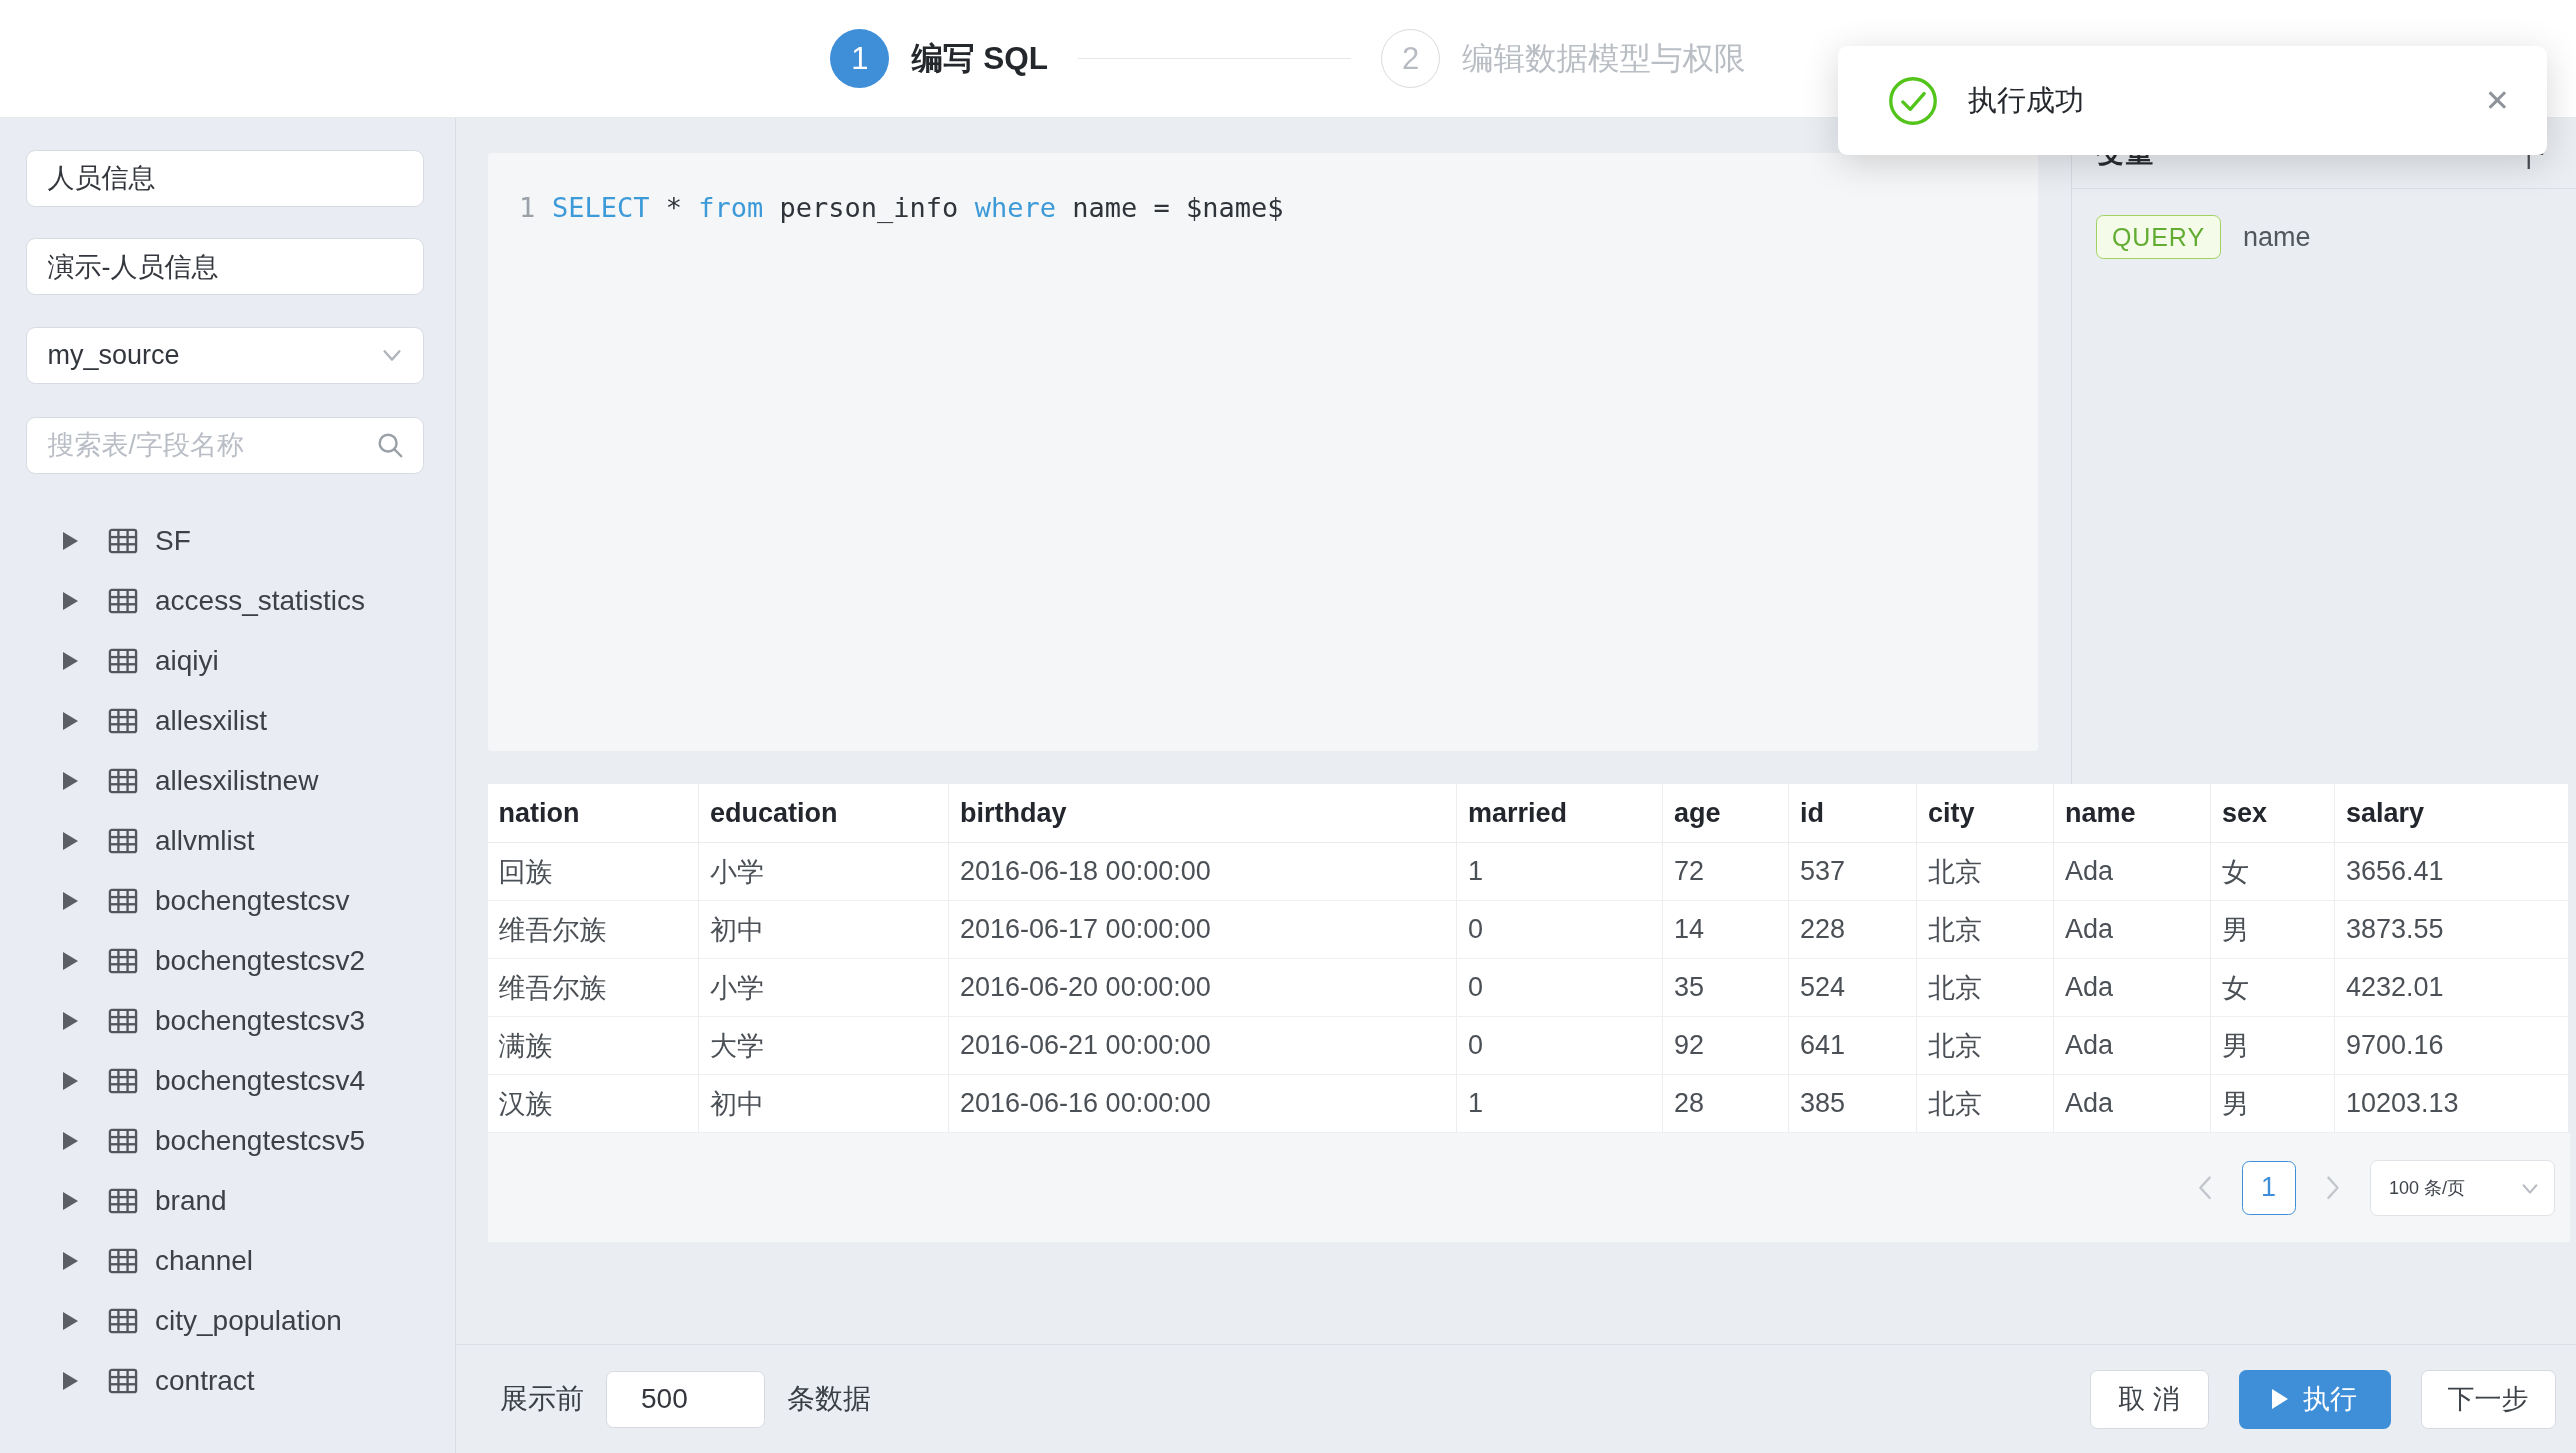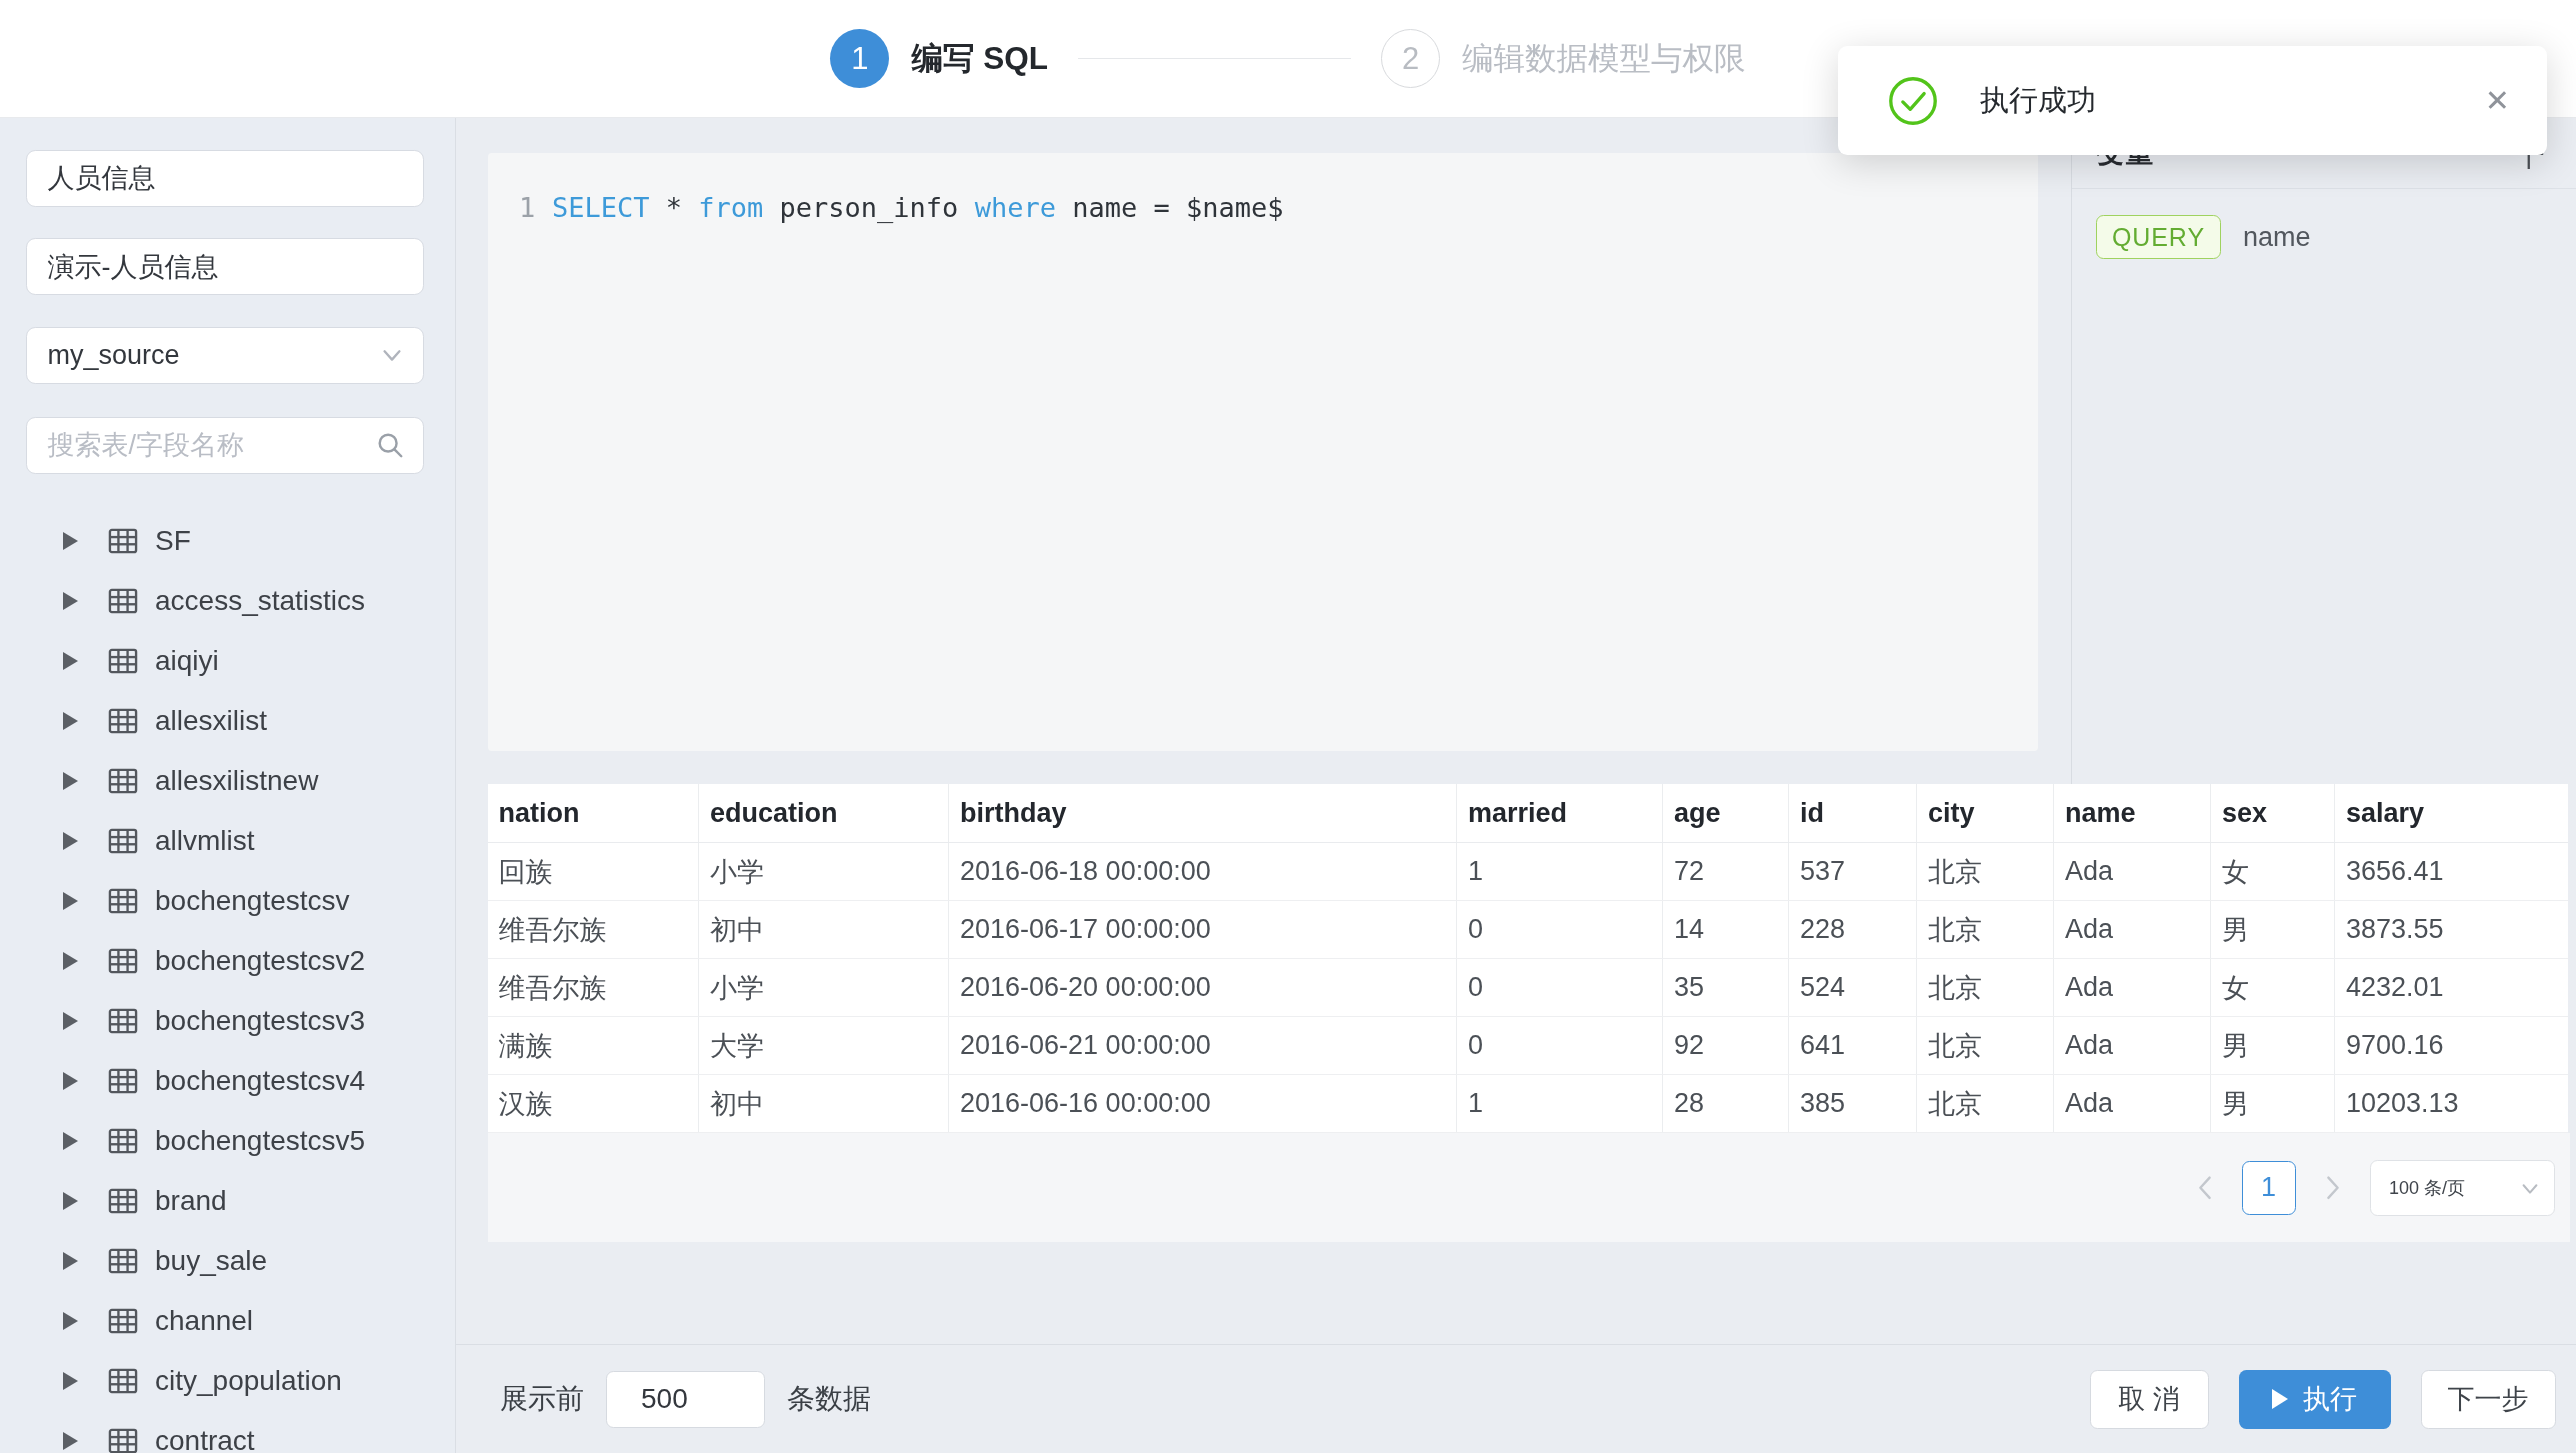--- a/index.html
+++ b/index.html
@@ -81,21 +81,21 @@
   .limit-input input{width:100%;border:none;outline:none;background:transparent;font-size:28px;color:#33373d;font-family:inherit;}
   .btn{height:59px;border-radius:7.4px;font-size:27px;display:flex;align-items:center;justify-content:center;box-sizing:border-box;cursor:pointer;white-space:nowrap;}
   .btn-plain{background:#fff;border:1.9px solid #d6dae0;color:#3f444a;}
   .btn-cancel{width:119px;}
   .btn-run{width:152px;background:var(--accent);color:#fff;border:none;margin:0 30px;gap:15px;}
   .btn-next{width:135px;}
   .play-icon{width:0;height:0;border-left:16.7px solid #fff;border-top:10.2px solid transparent;border-bottom:10.2px solid transparent;}
 
   
   .toast{position:absolute;left:1838px;top:46px;width:709px;height:109px;background:#fff;border-radius:9.3px;box-shadow:0 7.4px 37px rgba(0,0,0,0.16);display:flex;align-items:center;padding:0 37px 0 50px;box-sizing:border-box;z-index:10;}
-  .toast-msg{margin-left:42px;font-size:29px;font-weight:500;color:#25292e;flex:1;}
+  .toast-msg{margin-left:30px;font-size:29px;font-weight:500;color:#25292e;flex:1;}
   .toast-close{color:#8f939a;font-size:30px;cursor:pointer;font-family:"DejaVu Sans",sans-serif;}
 </style>
 </head>
 <body>
 
 <div class="app">
 
   <header class="topbar">
     <div class="stepper">
       <div class="step active">
@@ -285,33 +285,20 @@
     <span class="table-glyph">
       <svg width="34" height="34" viewBox="0 0 26 26">
                 <rect x="3" y="4.5" width="20" height="17" rx="1.5" fill="none" stroke="#53575d" stroke-width="1.8"></rect>
                 <line x1="3" y1="10" x2="23" y2="10" stroke="#53575d" stroke-width="1.8"></line>
                 <line x1="3" y1="15.5" x2="23" y2="15.5" stroke="#53575d" stroke-width="1.8"></line>
                 <line x1="9.5" y1="4.5" x2="9.5" y2="21.5" stroke="#53575d" stroke-width="1.8"></line>
                 <line x1="16.5" y1="4.5" x2="16.5" y2="21.5" stroke="#53575d" stroke-width="1.8"></line>
               </svg>
     </span>
     <span class="tree-label">brand</span>
-  </li>
-          <li class="tree-item">
-    <span class="caret"></span>
-    <span class="table-glyph">
-      <svg width="34" height="34" viewBox="0 0 26 26">
-                <rect x="3" y="4.5" width="20" height="17" rx="1.5" fill="none" stroke="#53575d" stroke-width="1.8"></rect>
-                <line x1="3" y1="10" x2="23" y2="10" stroke="#53575d" stroke-width="1.8"></line>
-                <line x1="3" y1="15.5" x2="23" y2="15.5" stroke="#53575d" stroke-width="1.8"></line>
-                <line x1="9.5" y1="4.5" x2="9.5" y2="21.5" stroke="#53575d" stroke-width="1.8"></line>
-                <line x1="16.5" y1="4.5" x2="16.5" y2="21.5" stroke="#53575d" stroke-width="1.8"></line>
-              </svg>
-    </span>
-    <span class="tree-label">buy_sale</span>
   </li>
           <li class="tree-item">
     <span class="caret"></span>
     <span class="table-glyph">
       <svg width="34" height="34" viewBox="0 0 26 26">
                 <rect x="3" y="4.5" width="20" height="17" rx="1.5" fill="none" stroke="#53575d" stroke-width="1.8"></rect>
                 <line x1="3" y1="10" x2="23" y2="10" stroke="#53575d" stroke-width="1.8"></line>
                 <line x1="3" y1="15.5" x2="23" y2="15.5" stroke="#53575d" stroke-width="1.8"></line>
                 <line x1="9.5" y1="4.5" x2="9.5" y2="21.5" stroke="#53575d" stroke-width="1.8"></line>
                 <line x1="16.5" y1="4.5" x2="16.5" y2="21.5" stroke="#53575d" stroke-width="1.8"></line>

